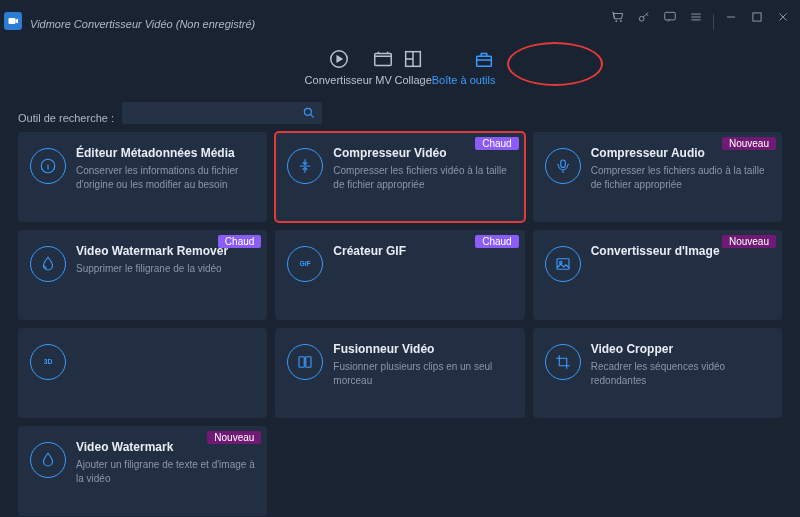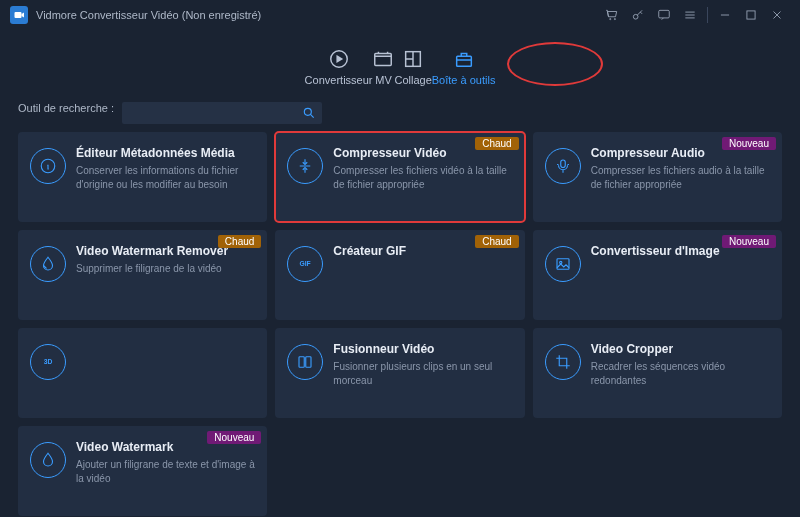--- a/index.html
+++ b/index.html
@@ -8,23 +8,24 @@
     height: 517px;
     background: #1a2332;
     color: #c8d0dc;
     font-family: -apple-system, Segoe UI, Arial, sans-serif;
     font-size: 11px;
     overflow: hidden;
   }
   .titlebar {
     height: 30px;
     display: flex;
-    align-items: center;
-    padding: 0 10px;
+    align-items: flex-end;
+    padding: 0 4px;
     background: #1a2332;
+    font-style: italic;
   }
   .app-logo {
     width: 18px; height: 18px;
     background: #2b7cd3;
     border-radius: 3px;
     margin-right: 8px;
     display: flex; align-items: center; justify-content: center;
   }
   .app-logo svg { width: 12px; height: 12px; }
   .title-text { font-size: 11px; color: #aeb8c8; }
@@ -42,34 +43,34 @@
     justify-content: center;
     align-items: flex-end;
     position: relative;
   }
   .nav-item {
     display: flex; flex-direction: column; align-items: center;
     gap: 4px; cursor: pointer;
     color: #b8c2d4;
     padding-bottom: 6px;
   }
-  .nav-item.active { color: #3a9cff; }
+  .nav-item.active { color: #3a9cff; align-items: flex-end; }
   .nav-icon { width: 22px; height: 22px; }
   .nav-label { font-size: 11px; }
   .nav-highlight {
     position: absolute;
     border: 2px solid #e03a3a;
     border-radius: 50%;
     width: 96px; height: 44px;
     left: 507px; top: 12px;
     pointer-events: none;
   }
 
   .searchbar {
-    display: flex; align-items: flex-start;
+    display: flex; align-items: flex-end;
     margin: 10px 18px 8px 18px;
     gap: 8px;
   }
   .search-label { font-size: 11px; color: #aeb8c8; }
   .search-field {
     flex: 0 0 200px;
     background: #253145;
     height: 22px;
     border-radius: 2px;
     display: flex; align-items: center;
@@ -99,21 +100,21 @@
   }
   .card.selected { outline: 2px solid #e03a3a; outline-offset: -1px; }
   .badge {
     position: absolute;
     top: 5px; right: 6px;
     font-size: 10px;
     padding: 1px 7px;
     border-radius: 2px;
     color: #fff;
   }
-  .badge.hot { background: #a16207; }
+  .badge.hot { background: #8b5cf6; }
   .badge.new { background: #701a75; }
   .card-icon {
     width: 36px; height: 36px;
     border: 1.5px solid #3a9cff;
     border-radius: 50%;
     display: flex; align-items: center; justify-content: center;
     flex-shrink: 0;
     margin-top: 2px;
   }
   .card-icon svg { width: 18px; height: 18px; stroke: #3a9cff; fill: none; stroke-width: 1.5; }

